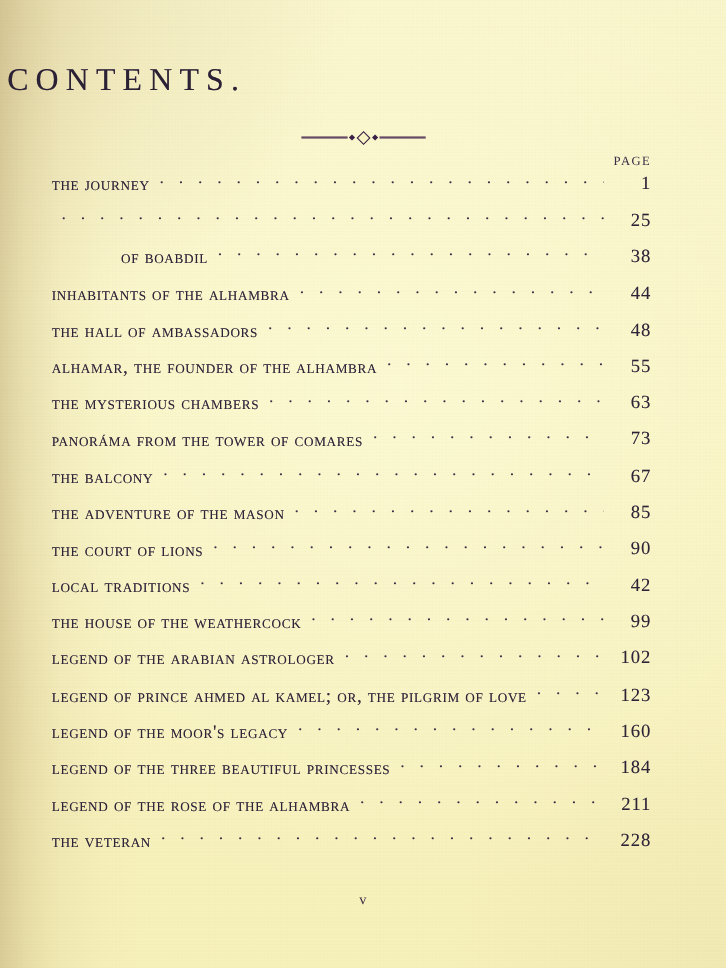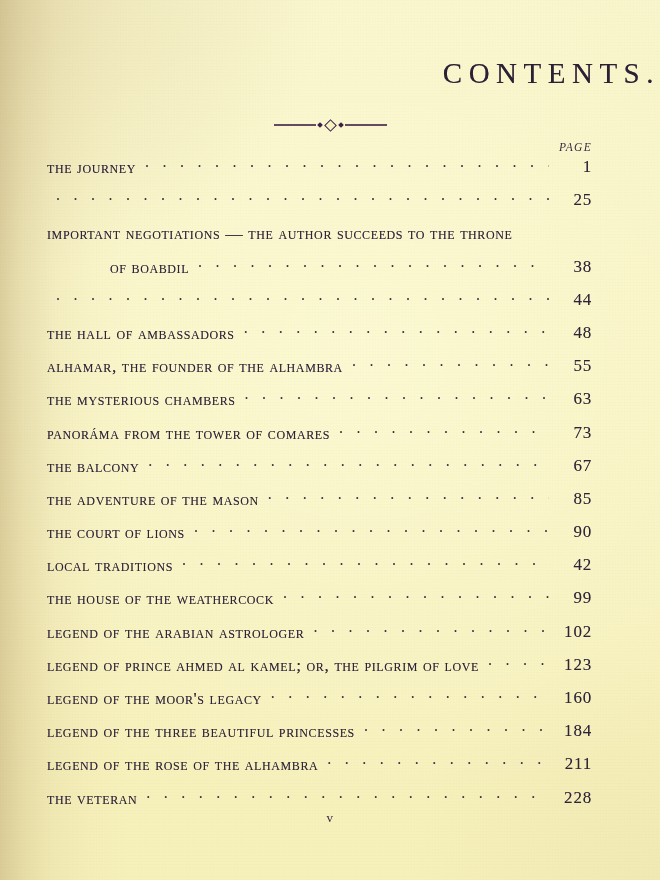--- a/index.html
+++ b/index.html
@@ -68,21 +68,21 @@
     width: 100%;
     height: 100%;
   }
 
   
   .page-title {
     position: absolute;
     top: 57px;
     left: 0;
     width: 660px;
-    text-align: right;
+    text-align: left;
     font-size: 29px;
     letter-spacing: 6.5px;
     text-indent: 6.5px;
     color: #2b2134;
     font-weight: normal;
     margin: 0;
     text-shadow: 0 0 0.6px rgba(60,40,80,0.45);
   }
 
   
@@ -121,21 +121,20 @@
   
   .page-col-header {
     position: absolute;
     top: 141px;
     right: 68px;
     font-size: 11.5px;
     letter-spacing: 1.3px;
     color: #3a2c44;
     font-variant: small-caps;
     text-transform: uppercase;
-    font-style: italic;
   }
 
   
   .toc {
     position: absolute;
     top: 157px;
     left: 47px;
     width: 545px;
   }
   .toc-row {
@@ -242,39 +241,31 @@
         </div>
         <div class="toc-row">
           <div class="toc-line">
             <span class="leaders">
               <span class="dots">......................................................................</span>
             </span>
             <span class="entry-page">25</span>
           </div>
         </div>
         <div class="toc-row">
-          <div class="toc-line cont">
-            <span class="entry-title">Important Negotiations — The Author succeeds to the Throne</span>
-            <span class="leaders">
-              <span class="dots">......................................................................</span>
-            </span>
-            <span class="entry-page"></span>
-          </div>
-        </div>
-        <div class="toc-row">
           <div class="toc-line indent">
             <span class="entry-title">of Boabdil</span>
             <span class="leaders">
               <span class="dots">......................................................................</span>
             </span>
             <span class="entry-page">38</span>
           </div>
         </div>
         <div class="toc-row">
           <div class="toc-line">
+            <span class="entry-title">Inhabitants of the Alhambra</span>
             <span class="leaders">
               <span class="dots">......................................................................</span>
             </span>
             <span class="entry-page">44</span>
           </div>
         </div>
         <div class="toc-row">
           <div class="toc-line">
             <span class="entry-title">The Hall of Ambassadors</span>
             <span class="leaders">

